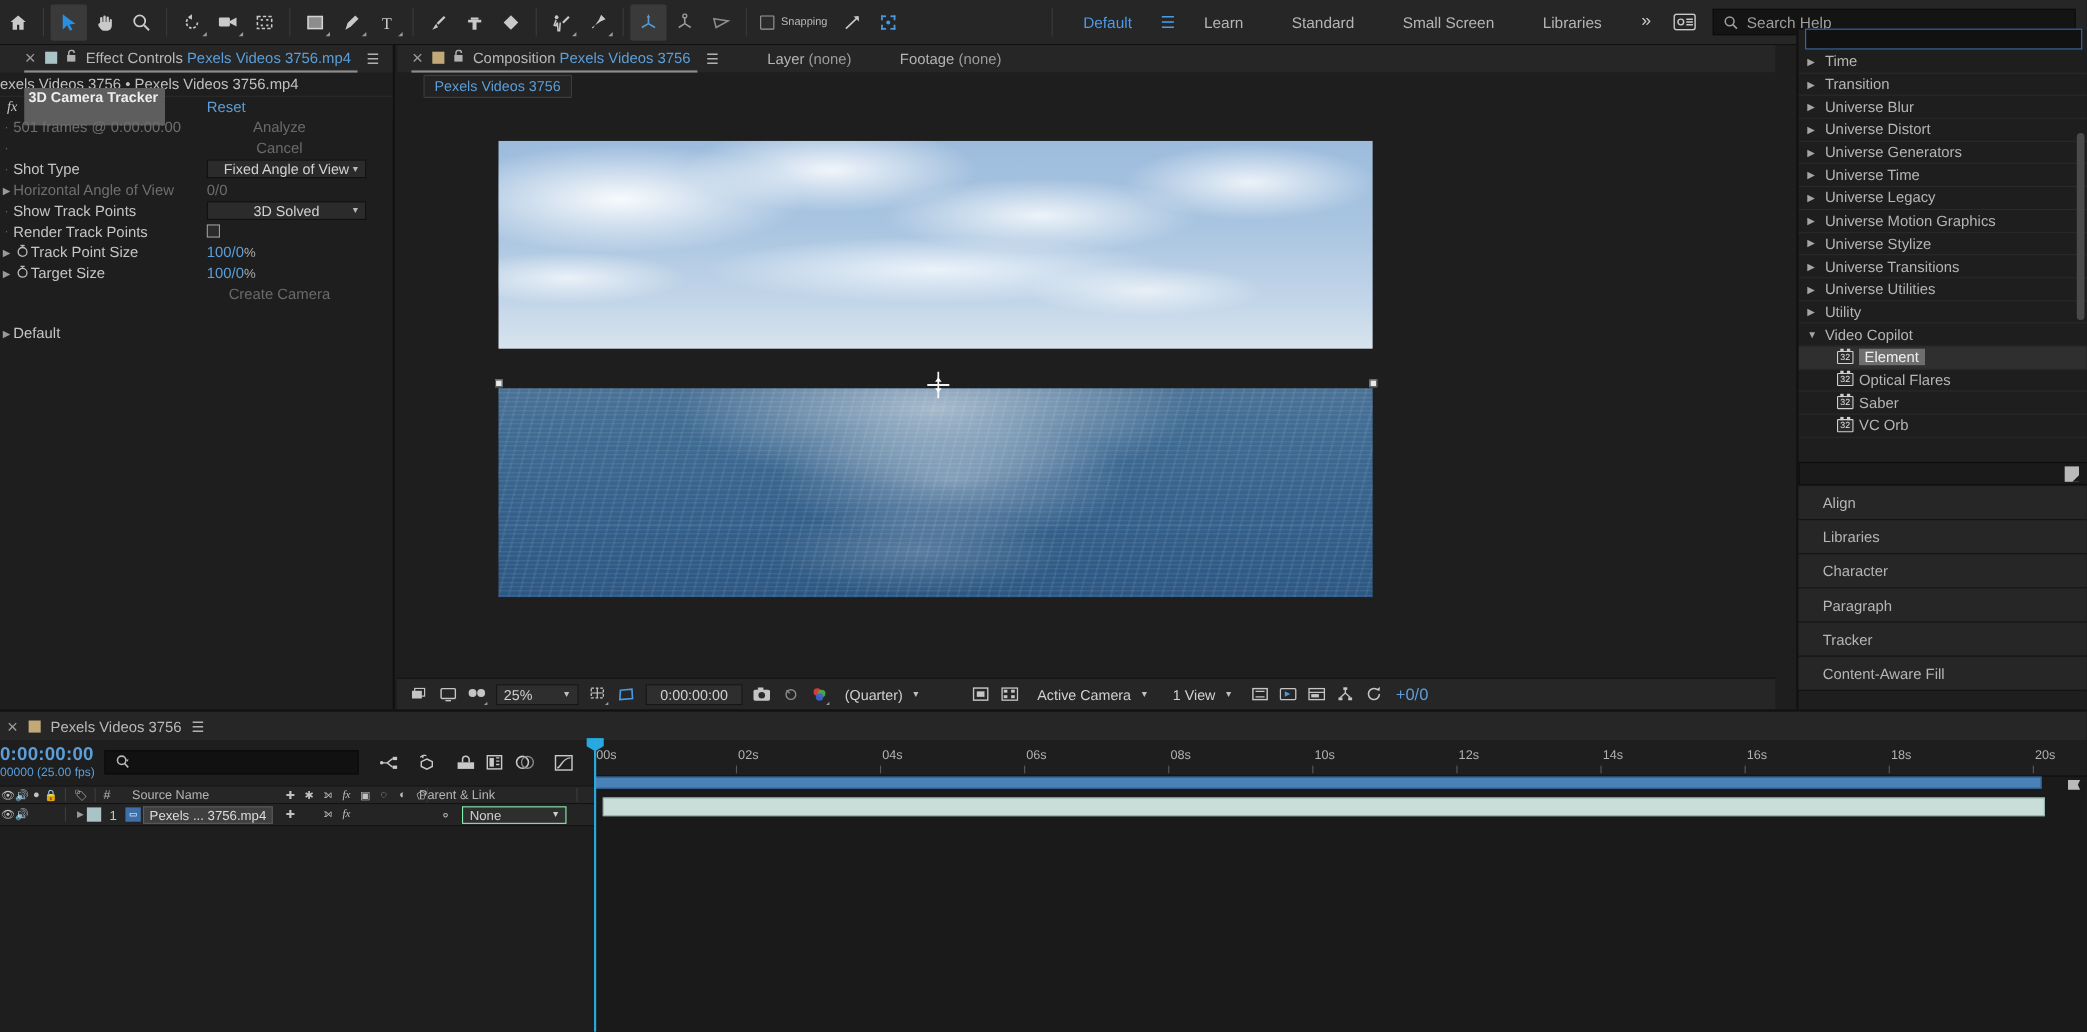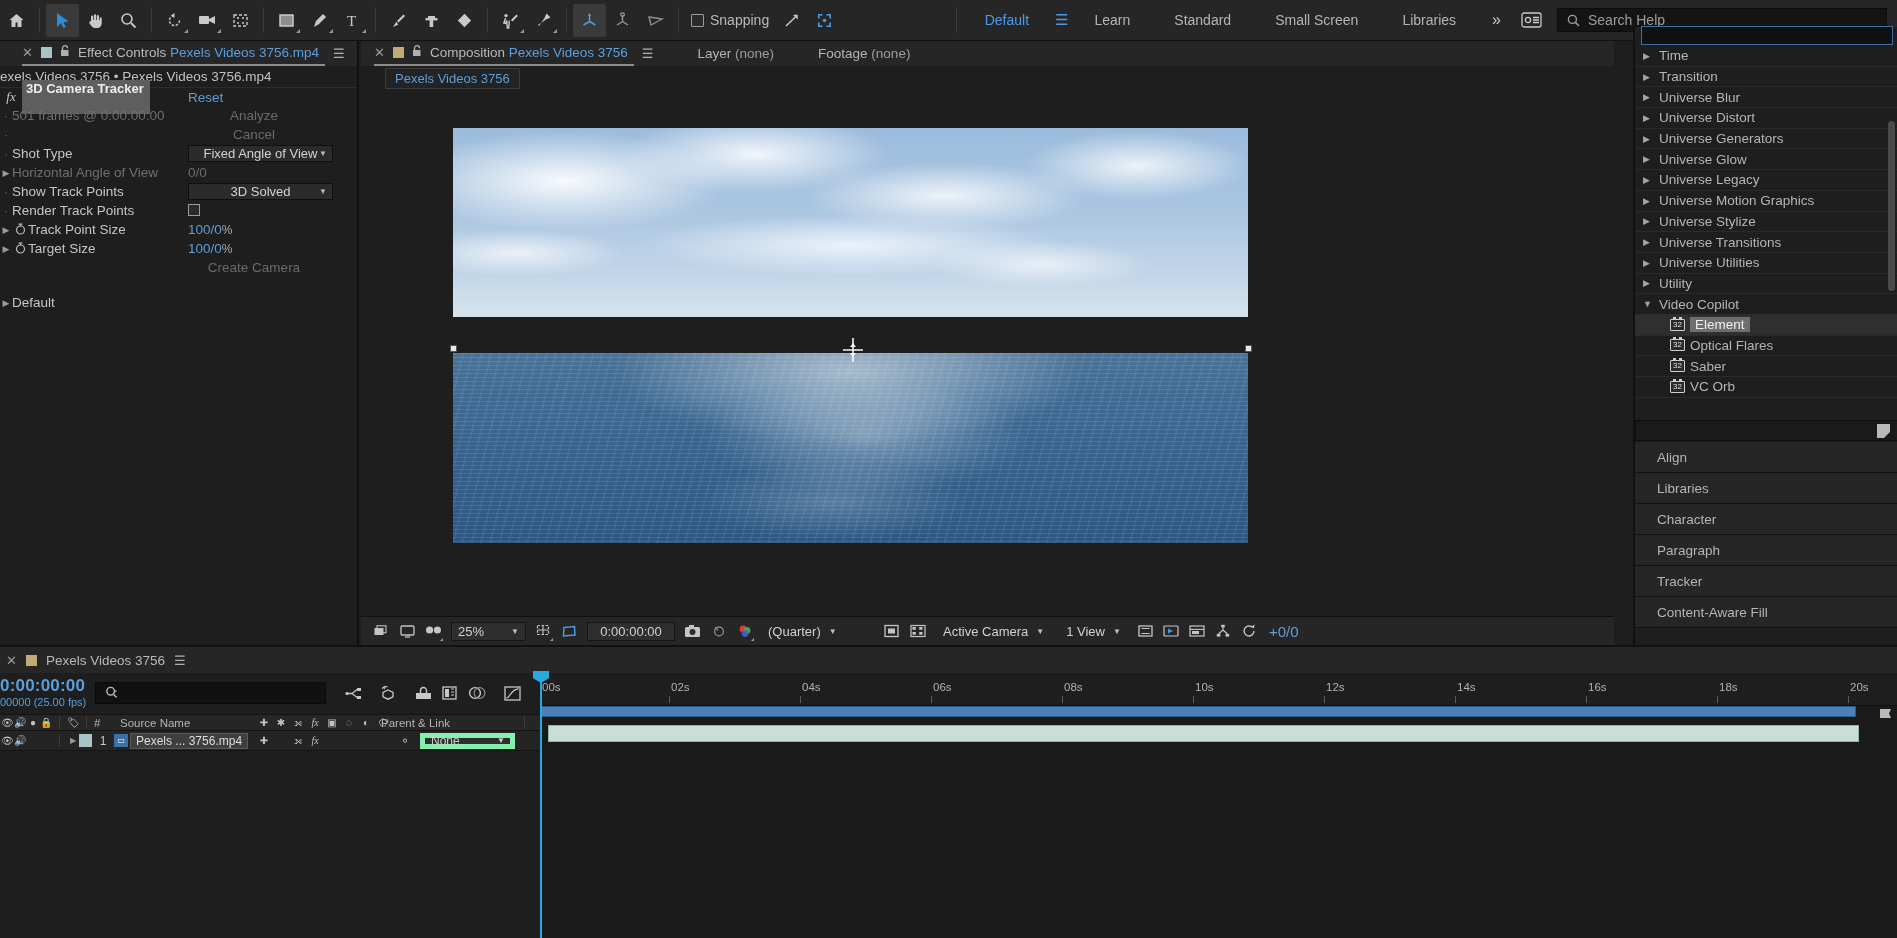--- a/index.html
+++ b/index.html
@@ -25,21 +25,21 @@
   }
   .tool.active { background:#3a3a3a; border-radius:2px; }
   .tool svg { display:block; }
   .tool .corner {
     position:absolute; right:3px; bottom:4px; width:0; height:0;
     border-left:4px solid transparent; border-bottom:4px solid #9a9a9a;
   }
   .sep { width:1px; height:26px; background:#3b3b3b; margin:0 6px; flex:0 0 auto; }
   .snapbox {
     display:flex; align-items:center; gap:6px; color:#b9b9b9; padding:0 6px;
-    flex:0 0 auto; font-size:14px;
+    flex:0 0 auto; font-size:10px;
   }
   .chk {
     width:13px; height:13px; border:1px solid #9b9b9b; background:#2b2b2b; border-radius:1px;
   }
   .ws-area { display:flex; align-items:center; margin-left:auto; height:41px; flex:0 0 auto; }
   .ws-item { padding:0 22px; font-size:14px; color:#b4b4b4; height:41px; display:flex; align-items:center; }
   .ws-item.sel { color:#4c9ae8; }
   .ws-ham { color:#4c9ae8; font-size:15px; padding:0 4px; }
   .dbl-arrow { color:#c9c9c9; font-size:16px; padding:0 14px; }
   .help-wrap { display:flex; align-items:center; gap:9px; padding-right:10px; flex:0 0 auto; }
@@ -256,21 +256,21 @@
   .tl-row {
     height:20px; background:#242424; display:flex; align-items:center; font-size:12px;
     border-bottom:1px solid #141414; position:relative;
   }
   .layer-color { width:13px; height:13px; background:#a9c3c6; }
   .srcname {
     background:#3f3f3f; border:1px solid #5a5a5a; color:#ddd; font-size:12px; padding:0 5px;
     margin-left:2px;
   }
   .parent-none {
-    width:95px; height:16px; background:#2e2e2e; border:5px solid #86efac;
+    width:95px; height:16px; background:#2e2e2e; border:1px solid #86efac;
     display:flex; align-items:center; padding-left:6px; color:#cfcfcf; font-size:12px;
     position:relative;
   }
   .parent-none .cv { position:absolute; right:5px; font-size:8px; }
 
   .ruler {
     position:absolute; left:540px; top:26px; width:1357px; height:32px; background:#1e1e1e;
   }
   .tick { position:absolute; top:8px; font-size:11.5px; color:#b2b2b2; }
   .tick .m { position:absolute; left:-2px; top:15px; width:1px; height:7px; background:#5a5a5a; }
@@ -741,21 +741,21 @@
       <div class="ef-row">
         <span class="ef-tw">▶</span>
         <span>Universe Distort</span>
       </div>
       <div class="ef-row">
         <span class="ef-tw">▶</span>
         <span>Universe Generators</span>
       </div>
       <div class="ef-row">
         <span class="ef-tw">▶</span>
-        <span>Universe Glow</span>
+        <span>Universe Time</span>
       </div>
       <div class="ef-row">
         <span class="ef-tw">▶</span>
         <span>Universe Legacy</span>
       </div>
       <div class="ef-row">
         <span class="ef-tw">▶</span>
         <span>Universe Motion Graphics</span>
       </div>
       <div class="ef-row">

